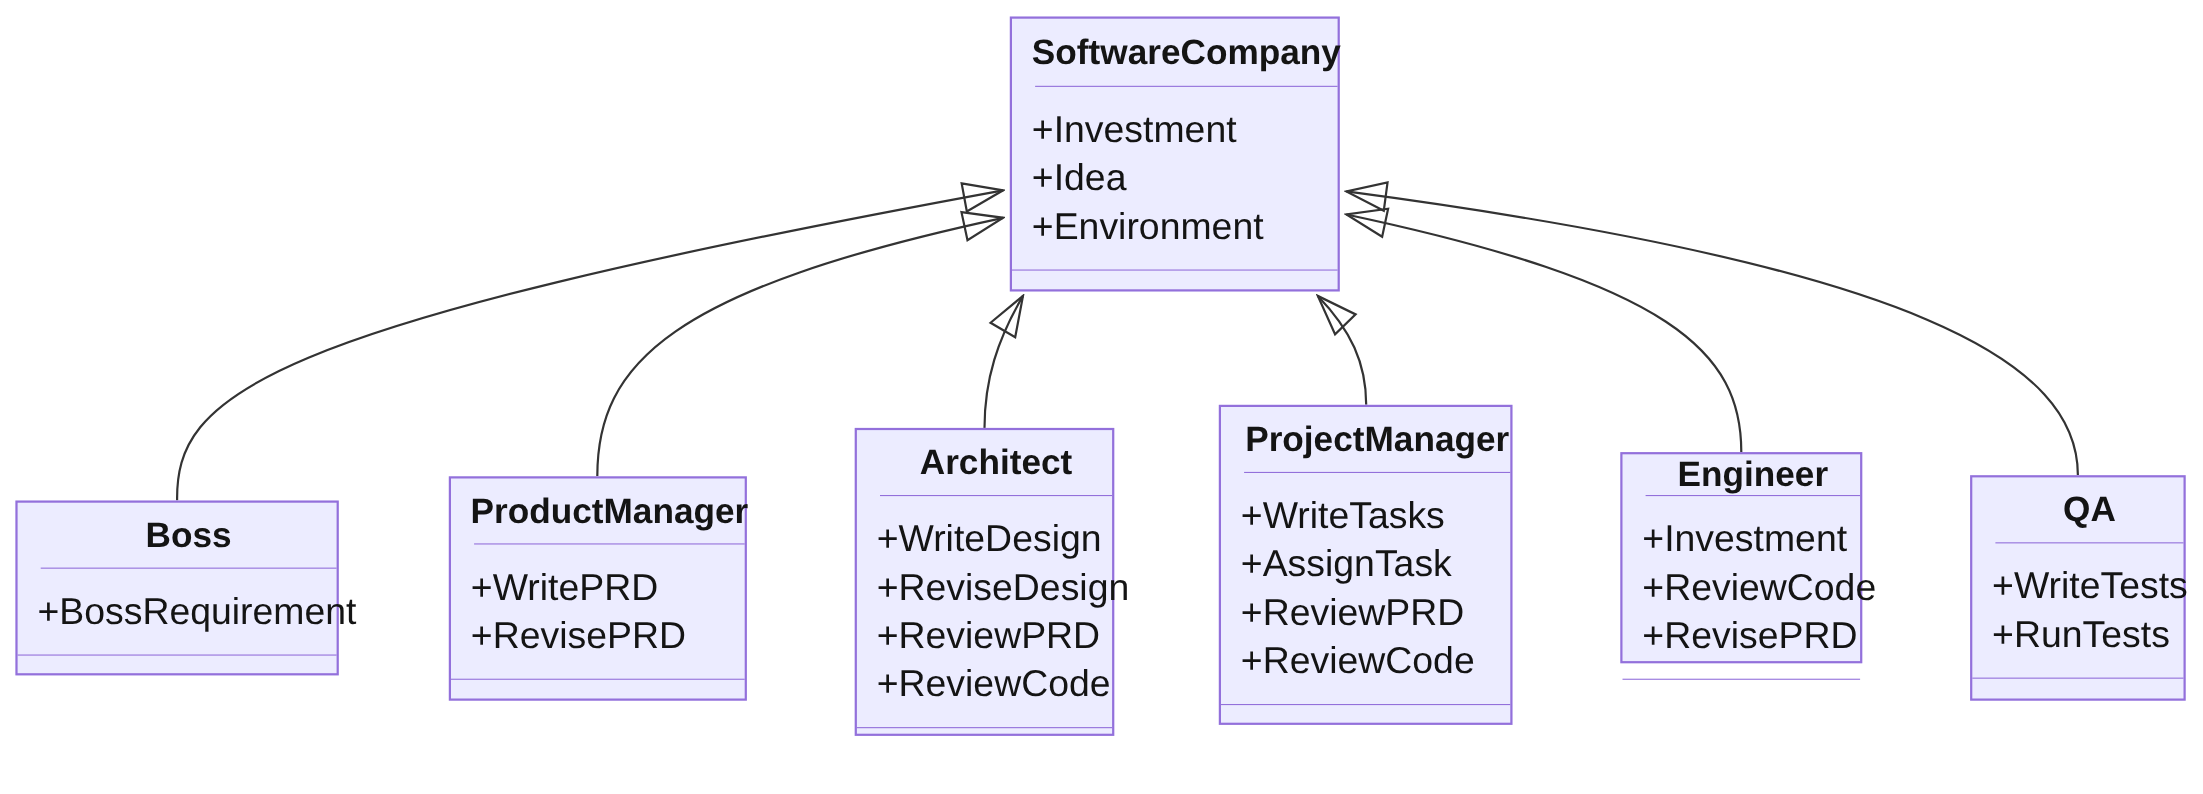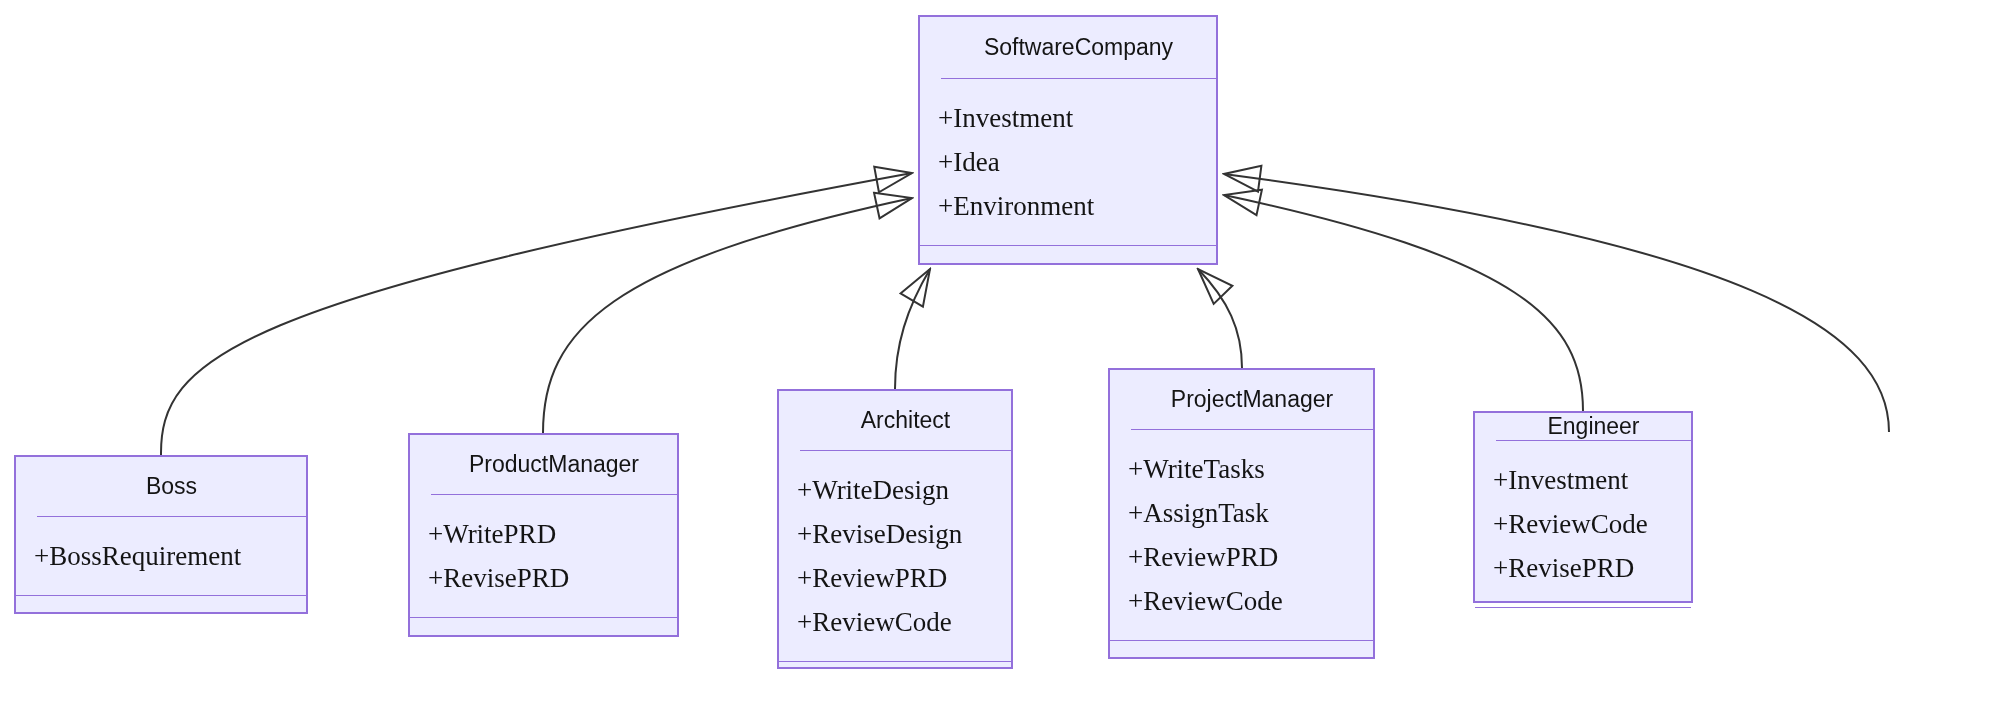--- a/index.html
+++ b/index.html
@@ -34,36 +34,35 @@
     display: flex;
     flex-direction: column;
     color: #141414;
   }
   .uml-title {
     box-sizing: border-box;
     height: 60px;
     display: flex;
     align-items: center;
     justify-content: center;
-    font-weight: normal;
-    font-size: 23px;
+    font-weight: bold;
+    font-size: 32px;
     border-bottom: 1.5px solid #9370DB;
     margin-left: 21px;
   }
   .uml-class.tall-title .uml-title { height: 62px; }
   .uml-members {
     box-sizing: border-box;
     padding: 17px 6px 17px 18px;
     border-bottom: 1.5px solid #9370DB;
   }
   .uml-member {
-    font-size: 27px;
+    font-size: 34px;
     line-height: 44px;
     white-space: nowrap;
-    font-family: Liberation Serif, serif;
   }
   .uml-empty {
     flex: 1;
   }
 </style>
 </head>
 <body>
 
 <div class="canvas">
 
@@ -133,14 +132,22 @@
   <div class="uml-class" style="left:1473px; top:411px; width:220px; height:192px;">
     <div class="uml-title">Engineer</div>
     <div class="uml-members">
       <div class="uml-member">+Investment</div>
       <div class="uml-member">+ReviewCode</div>
       <div class="uml-member">+RevisePRD</div>
     </div>
     <div class="uml-empty"></div>
   </div>
 
+  <div class="uml-class" style="left:1791px; top:432px; width:196px; height:205px;">
+    <div class="uml-title">QA</div>
+    <div class="uml-members">
+      <div class="uml-member">+WriteTests</div>
+      <div class="uml-member">+RunTests</div>
+    </div>
+    <div class="uml-empty"></div>
+  </div>
 
 </div>
 
 </body></html>

